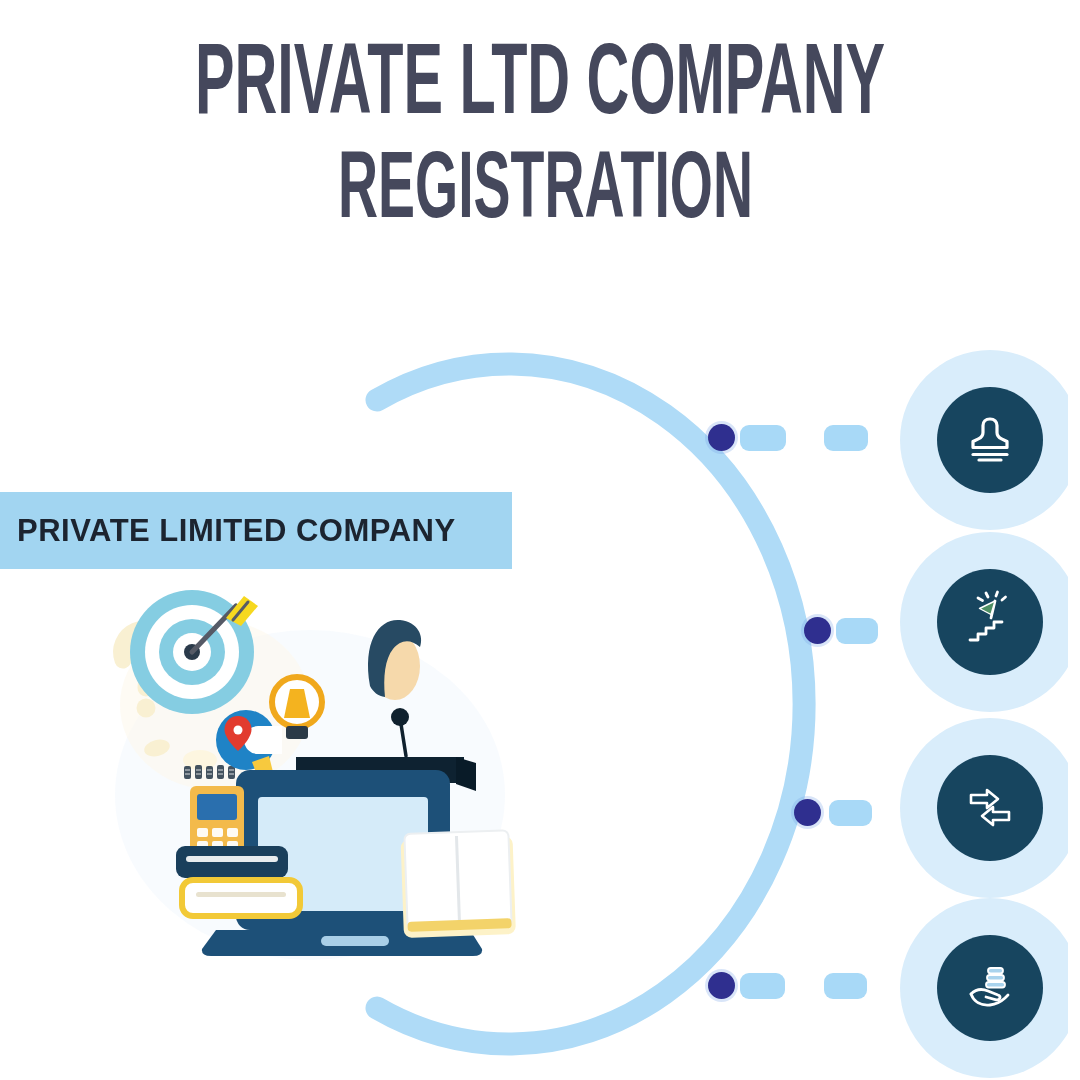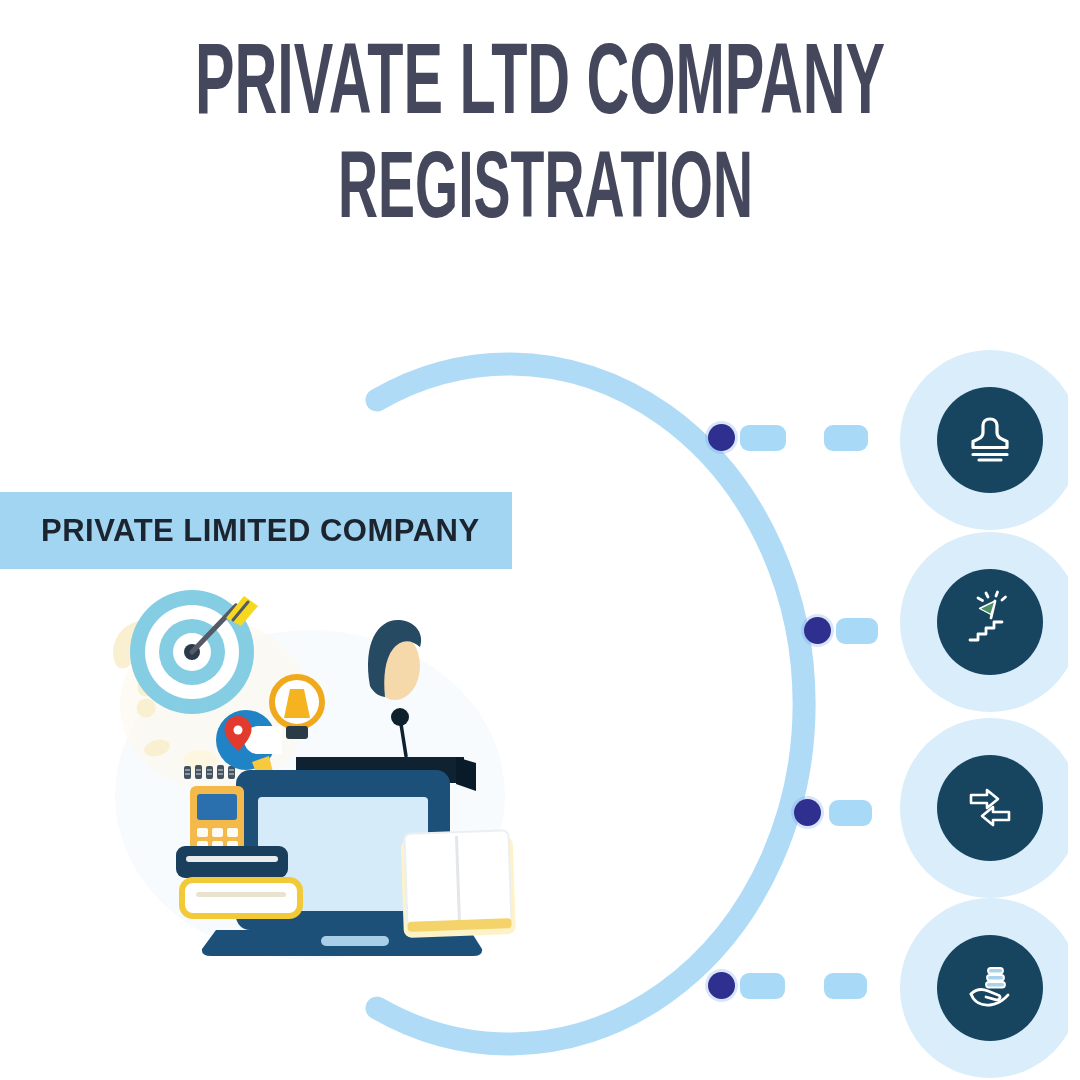--- a/index.html
+++ b/index.html
@@ -15,21 +15,21 @@
   .title-text.l1 { font-size:100px; }
   .title-text.l2 { font-size:94px; }
 
   
   .banner {
     position:absolute; left:0; top:492px; width:512px; height:77px;
     background:#a2d5f1; display:flex; align-items:center;
   }
   .banner-label {
     font-size:31px; font-weight:bold; color:#1c2430;
-    letter-spacing:0.5px; padding-left:17px; white-space:nowrap;margin-left:24px;
+    letter-spacing:0.5px; padding-left:17px; white-space:nowrap;
   }
 
   
   .arc-svg { position:absolute; left:0; top:0; }
   .dot {
     position:absolute; width:27px; height:27px; border-radius:50%;
     background:#2f2f8f; box-shadow:0 0 0 3px rgba(120,160,230,0.28);
   }
   .dash { position:absolute; height:26px; border-radius:9px; background:#a8d9f7; }
 

